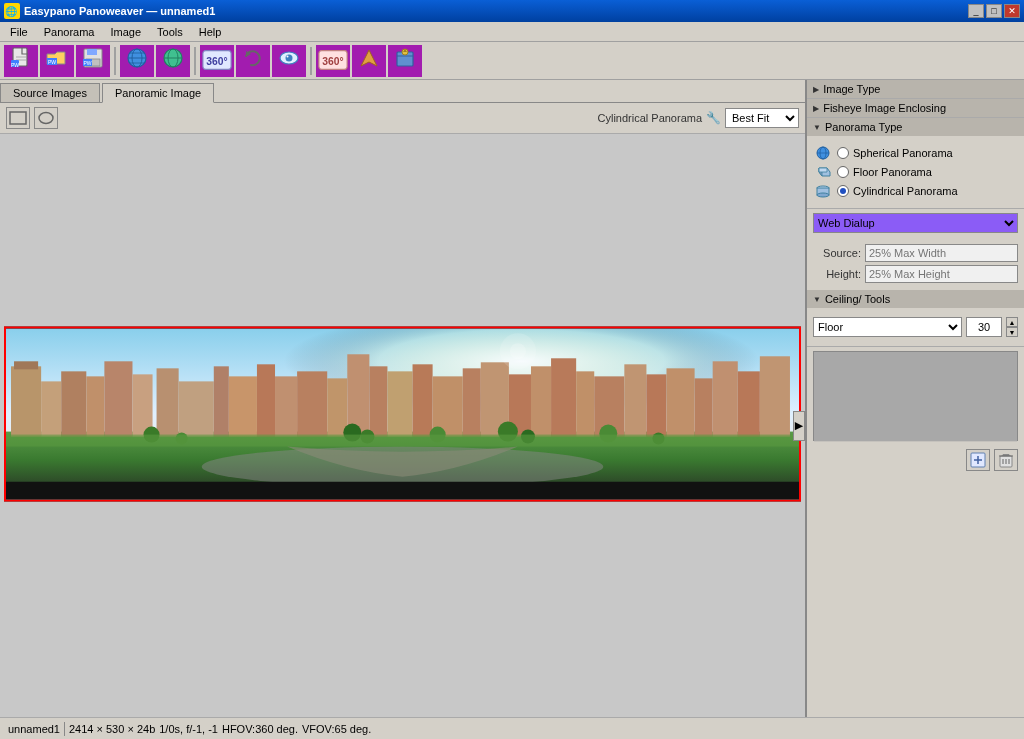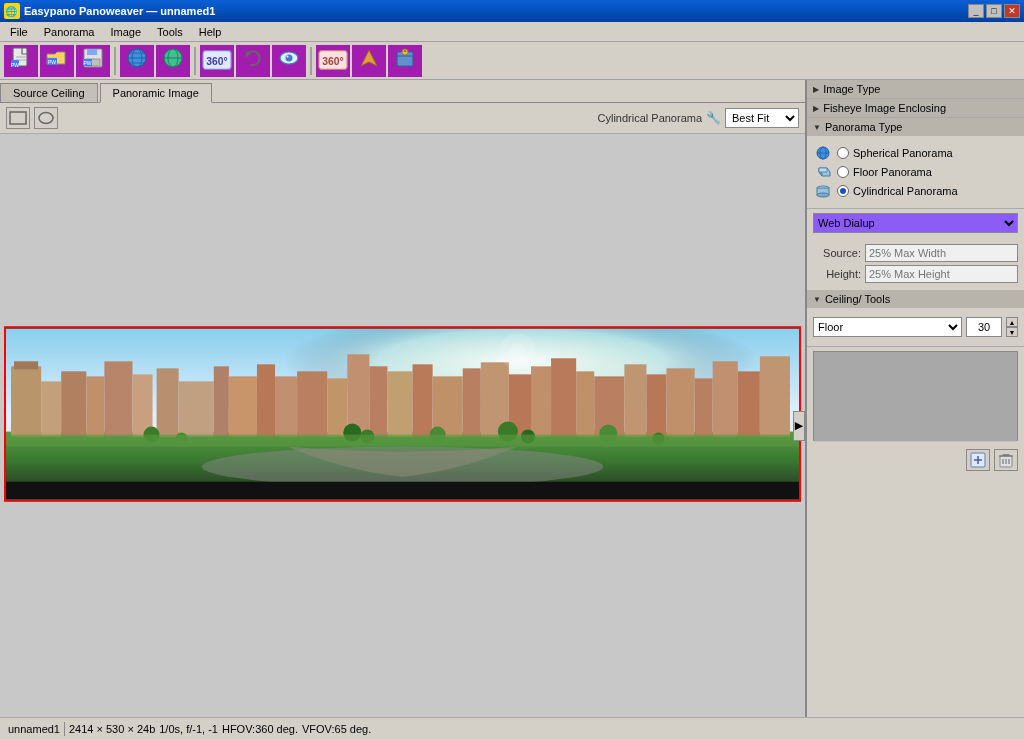--- a/index.html
+++ b/index.html
@@ -358,21 +358,21 @@
       <path d="M10 6 l2-3 l2 3" fill="#a08020"></path>
     </svg>
   </div>
 </div>
 
 <div id="main">
 
   <div id="left-panel">
 
     <div id="tabs">
-      <div class="tab">Source Ceiling</div>
+      <div class="tab">Source Images</div>
       <div class="tab active">Panoramic Image</div>
     </div>
 
     <div id="view-toolbar">
       <div class="view-btn">
         <svg width="18" height="14" viewBox="0 0 18 14">
           <rect x="1" y="1" width="16" height="12" fill="none" stroke="#666" stroke-width="1.5"></rect>
         </svg>
       </div>
       <div class="view-btn">

